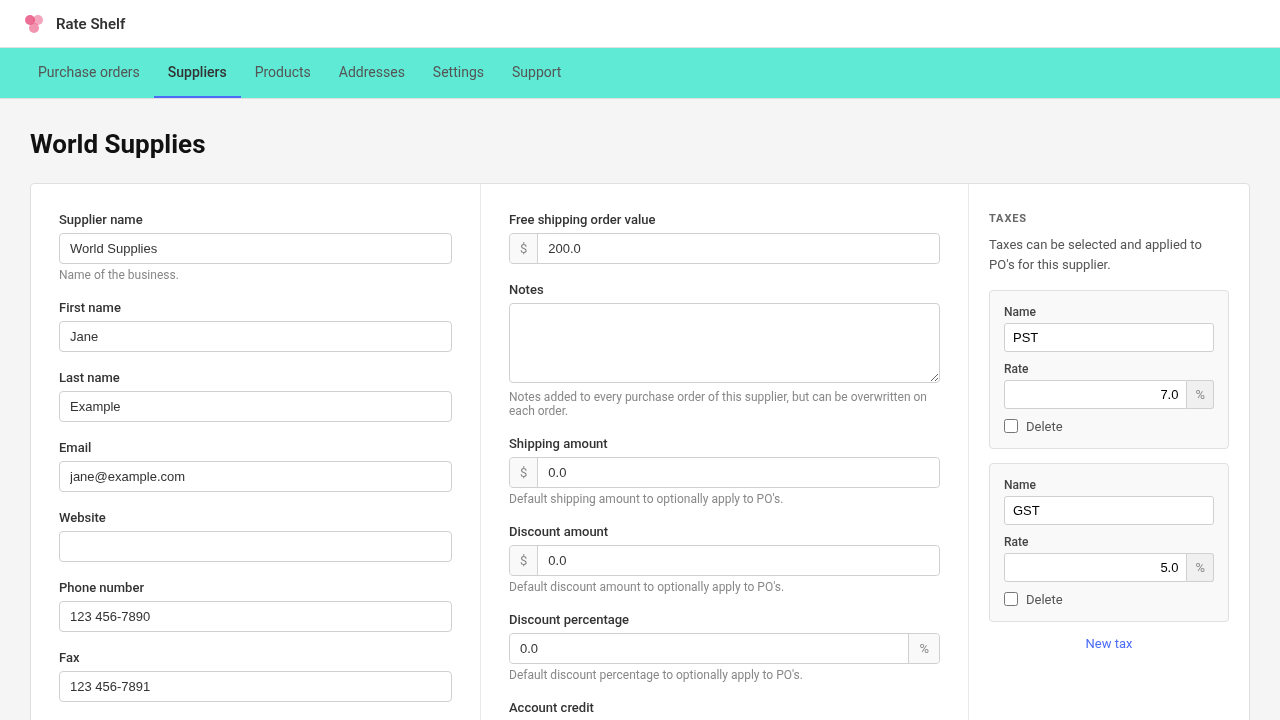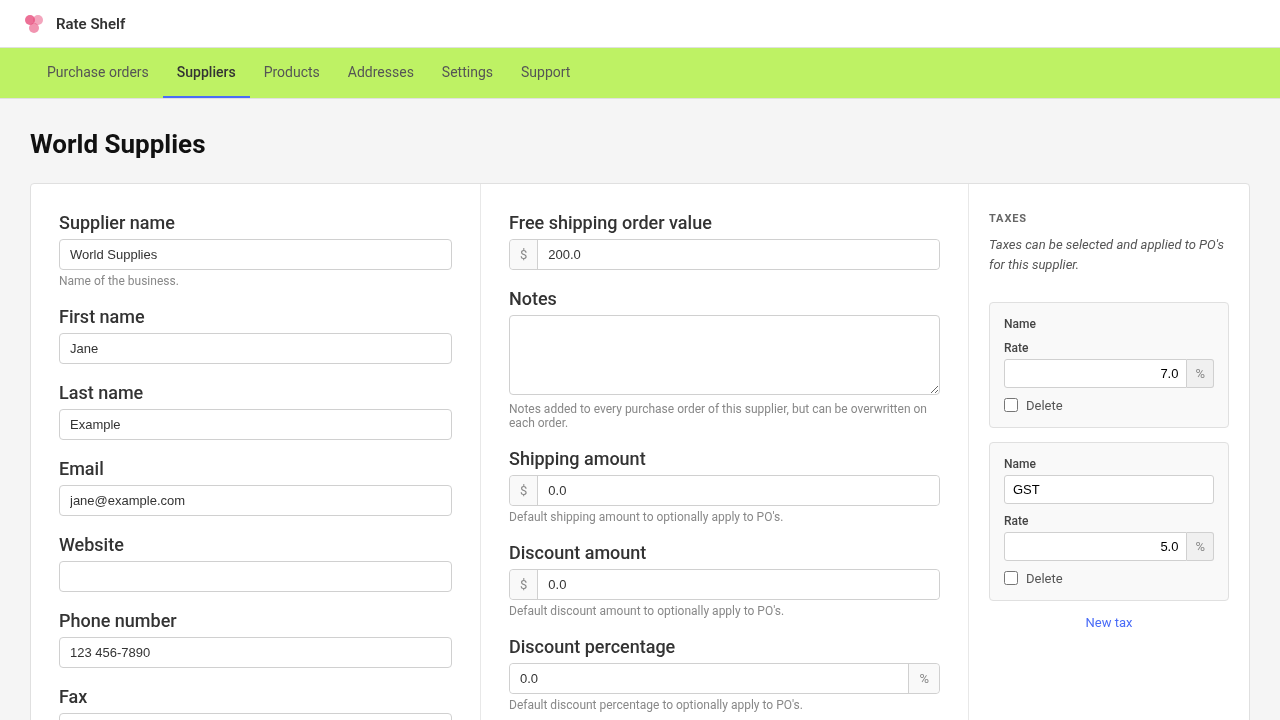--- a/index.html
+++ b/index.html
@@ -4,51 +4,51 @@
   <style>
     * { box-sizing: border-box; margin: 0; padding: 0; }
     body { font-family: -apple-system, BlinkMacSystemFont, 'Segoe UI', Roboto, sans-serif; font-size: 14px; color: #333; background: #f5f5f5; }
 
     
     .topbar { background: #fff; border-bottom: 1px solid #e0e0e0; display: flex; align-items: center; padding: 0 20px; height: 48px; }
     .topbar-logo { display: flex; align-items: center; gap: 8px; font-weight: 600; font-size: 15px; color: #333; }
     .logo-icon { width: 28px; height: 28px; }
 
     
-    .nav { background: #bef264; border-bottom: 1px solid #e0e0e0; display: flex; padding: 0 33px; }
+    .nav { background: #5eead4; border-bottom: 1px solid #e0e0e0; display: flex; padding: 0 24px; }
     .nav-item { padding: 16px 14px; font-size: 14px; color: #555; cursor: pointer; border-bottom: 2px solid transparent; text-decoration: none; }
     .nav-item.active { color: #333; border-bottom: 2px solid #4a6cf7; font-weight: 500; }
 
     
     .page { padding: 30px 30px; background: #f5f5f5; min-height: calc(100vh - 96px); }
     .page-title { font-size: 26px; font-weight: 700; color: #111; margin-bottom: 24px; }
 
     
     .card { background: #fff; border: 1px solid #e0e0e0; border-radius: 4px; display: flex; gap: 0; }
 
     
     .col-left { flex: 0 0 450px; padding: 28px 28px; border-right: 1px solid #e8e8e8; }
     .col-middle { flex: 1; padding: 28px 28px; border-right: 1px solid #e8e8e8; }
     .col-right { flex: 0 0 280px; padding: 28px 20px; }
 
     .form-group { margin-bottom: 18px; }
-    .form-label { display: block; font-size: 18px; font-weight: 500; color: #333; margin-bottom: 6px; }
+    .form-label { display: block; font-size: 13px; font-weight: 500; color: #333; margin-bottom: 6px; }
     .form-hint { font-size: 12px; color: #888; margin-top: 4px; }
     .form-input { width: 100%; padding: 7px 10px; border: 1px solid #d0d0d0; border-radius: 4px; font-size: 13px; color: #333; background: #fff; outline: none; }
     .form-textarea { width: 100%; padding: 7px 10px; border: 1px solid #d0d0d0; border-radius: 4px; font-size: 13px; color: #333; background: #fff; outline: none; height: 80px; resize: vertical; }
     .input-with-prefix { display: flex; align-items: center; border: 1px solid #d0d0d0; border-radius: 4px; background: #fff; }
     .input-prefix { padding: 7px 10px; color: #888; font-size: 13px; border-right: 1px solid #d0d0d0; background: #f9f9f9; border-radius: 4px 0 0 4px; }
     .input-with-prefix input { flex: 1; border: none; padding: 7px 10px; font-size: 13px; color: #333; outline: none; border-radius: 0 4px 4px 0; }
     .input-with-suffix { display: flex; align-items: center; border: 1px solid #d0d0d0; border-radius: 4px; background: #fff; }
     .input-with-suffix input { flex: 1; border: none; padding: 7px 10px; font-size: 13px; color: #333; outline: none; border-radius: 4px 0 0 4px; }
     .input-suffix { padding: 7px 10px; color: #888; font-size: 13px; border-left: 1px solid #d0d0d0; background: #f9f9f9; border-radius: 0 4px 4px 0; }
 
     
     .taxes-header { font-size: 11px; font-weight: 700; letter-spacing: 0.08em; color: #666; text-transform: uppercase; margin-bottom: 10px; }
-    .taxes-description { font-size: 13px; color: #555; margin-bottom: 28px; line-height: 1.5; font-style: italic; }
+    .taxes-description { font-size: 13px; color: #555; margin-bottom: 16px; line-height: 1.5; }
     .tax-block { background: #f9f9f9; border: 1px solid #e0e0e0; border-radius: 4px; padding: 14px; margin-bottom: 14px; }
     .tax-row { margin-bottom: 10px; }
     .tax-label { font-size: 12px; font-weight: 500; color: #444; margin-bottom: 4px; }
     .tax-input { width: 100%; padding: 6px 8px; border: 1px solid #d0d0d0; border-radius: 3px; font-size: 13px; background: #fff; outline: none; }
     .tax-rate-row { display: flex; align-items: center; gap: 0; }
     .tax-rate-row .tax-input { border-radius: 3px 0 0 3px; text-align: right; }
     .tax-rate-suffix { padding: 6px 8px; border: 1px solid #d0d0d0; border-left: none; border-radius: 0 3px 3px 0; background: #f0f0f0; font-size: 13px; color: #888; }
     .tax-delete-row { display: flex; gap: 8px; margin-top: 8px; }
     .delete-checkbox { width: 14px; height: 14px; cursor: pointer; }
     .delete-label { font-size: 13px; color: #555; }
@@ -173,20 +173,21 @@
     </div>
 
     <div class="col-right">
 
       <div class="taxes-header">TAXES</div>
       <div class="taxes-description">Taxes can be selected and applied to PO's for this supplier.</div>
 
       <div class="tax-block">
         <div class="tax-row">
           <div class="tax-label">Name</div>
+          <input class="tax-input" type="text" value="PST" style="">
         </div>
         <div class="tax-row">
           <div class="tax-label">Rate</div>
           <div class="tax-rate-row">
             <input class="tax-input" type="text" value="7.0" style="flex: 1 1 0%; border-radius: 3px 0px 0px 3px;">
             <span class="tax-rate-suffix">%</span>
           </div>
         </div>
         <div class="tax-delete-row">
           <input class="delete-checkbox" type="checkbox" style="">

